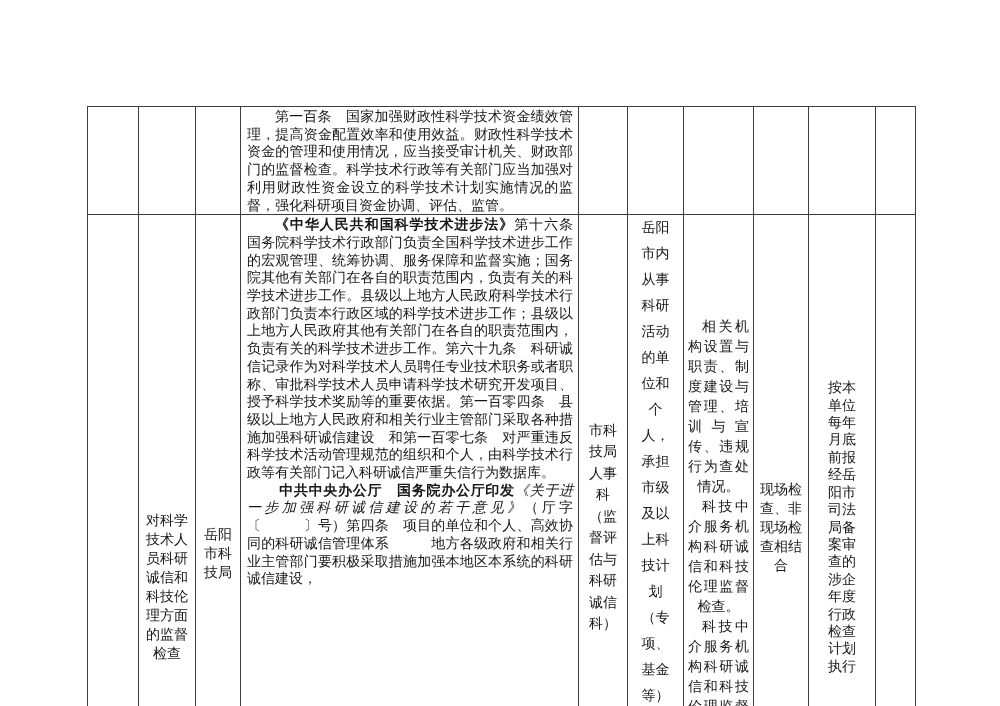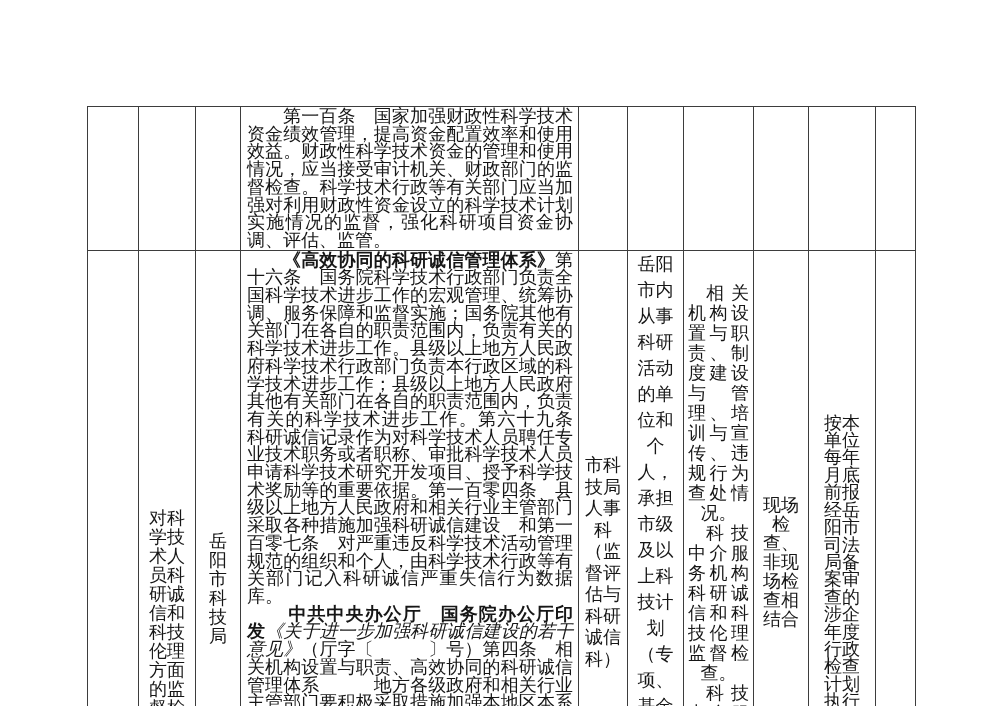--- a/index.html
+++ b/index.html
@@ -14,21 +14,21 @@
   table.doc{
     position:absolute;left:87px;top:106px;
     border-collapse:collapse;table-layout:fixed;
     width:828px;
   }
   td{
     border:1px solid #3d3d3d;
     padding:0;
     vertical-align:middle;
     overflow:hidden;
-    font-size:18px;
+    font-size:14px;
     text-align:center;
   }
   tr.r1{height:107px;}
   tr.r2{height:377px;}
   
   td.cell-law{
     vertical-align:top;
     text-align:justify;
     padding:1px 5px 0 6px;
     line-height:17.7px;
@@ -87,24 +87,24 @@
     <tr class="r2">
       <td></td>
       <td class="cell-item">
         <span>对科学技术人员科研诚信和科技伦理方面的监督检查</span>
       </td>
       <td class="cell-dept">
         <span>岳阳市科技局</span>
       </td>
       <td class="cell-law">
         <p class="indent2">
-          <span class="b">《高效协同的科研诚信管理体系》</span><span>第十六条　国务院科学技术行政部门负责全国科学技术进步工作的宏观管理、统筹协调、服务保障和监督实施；国务院其他有关部门在各自的职责范围内，负责有关的科学技术进步工作。县级以上地方人民政府科学技术行政部门负责本行政区域的科学技术进步工作；县级以上地方人民政府其他有关部门在各自的职责范围内，负责有关的科学技术进步工作。第六十九条　科研诚信记录作为对科学技术人员聘任专业技术职务或者职称、审批科学技术人员申请科学技术研究开发项目、授予科学技术奖励等的重要依据。第一百零四条　县级以上地方人民政府和相关行业主管部门采取各种措施加强科研诚信建设　和第一百零七条　对严重违反科学技术活动管理规范的组织和个人，由科学技术行政等有关部门记入科研诚信严重失信行为数据库。</span>
+          <span class="b">《中华人民共和国科学技术进步法》</span><span>第十六条　国务院科学技术行政部门负责全国科学技术进步工作的宏观管理、统筹协调、服务保障和监督实施；国务院其他有关部门在各自的职责范围内，负责有关的科学技术进步工作。县级以上地方人民政府科学技术行政部门负责本行政区域的科学技术进步工作；县级以上地方人民政府其他有关部门在各自的职责范围内，负责有关的科学技术进步工作。第六十九条　科研诚信记录作为对科学技术人员聘任专业技术职务或者职称、审批科学技术人员申请科学技术研究开发项目、授予科学技术奖励等的重要依据。第一百零四条　县级以上地方人民政府和相关行业主管部门采取各种措施加强科研诚信建设　和第一百零七条　对严重违反科学技术活动管理规范的组织和个人，由科学技术行政等有关部门记入科研诚信严重失信行为数据库。</span>
         </p>
         <p class="indent23">
-          <span class="b">中共中央办公厅　国务院办公厅印发</span><span class="bi">《关于进一步加强科研诚信建设的若干意见》</span><span>（厅字〔　　　〕号）第四条　相关机构设置与职责、高效协同的科研诚信管理体系　　　地方各级政府和相关行业主管部门要积极采取措施加强本地区本系统的科研诚信建设，</span>
+          <span class="b">中共中央办公厅　国务院办公厅印发</span><span class="bi">《关于进一步加强科研诚信建设的若干意见》</span><span>（厅字〔　　　〕号）第四条　项目的单位和个人、高效协同的科研诚信管理体系　　　地方各级政府和相关行业主管部门要积极采取措施加强本地区本系统的科研诚信建设，</span>
         </p>
       </td>
       <td class="cell-office">
         <span>市科技局人事科（监督评估与科研诚信科）</span>
       </td>
       <td class="cell-targets">
         <span>岳阳市内从事科研活动的单位和个人，承担市级及以上科技计划（专项、基金等）项目的单位和个人。</span>
       </td>
       <td class="cell-contents">
         <p>相关机构设置与职责、制度建设与管理、培训与宣传、违规行为查处情况。</p>

